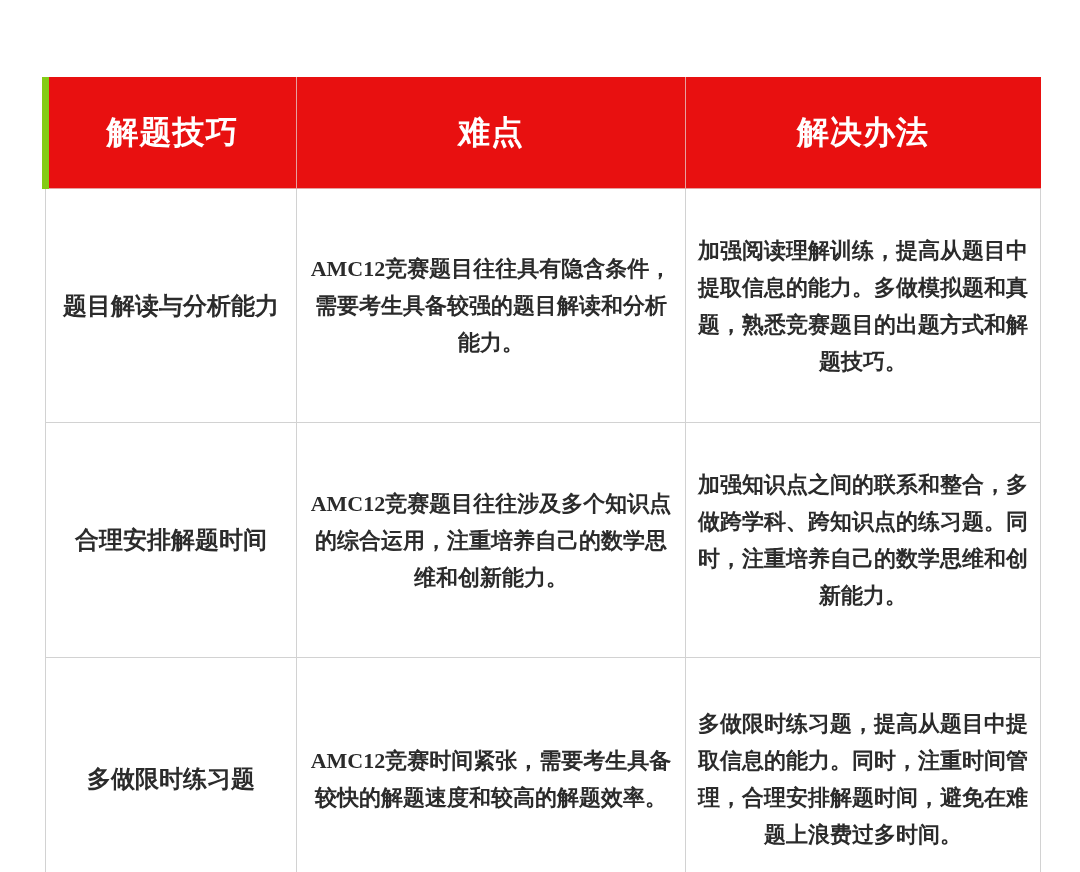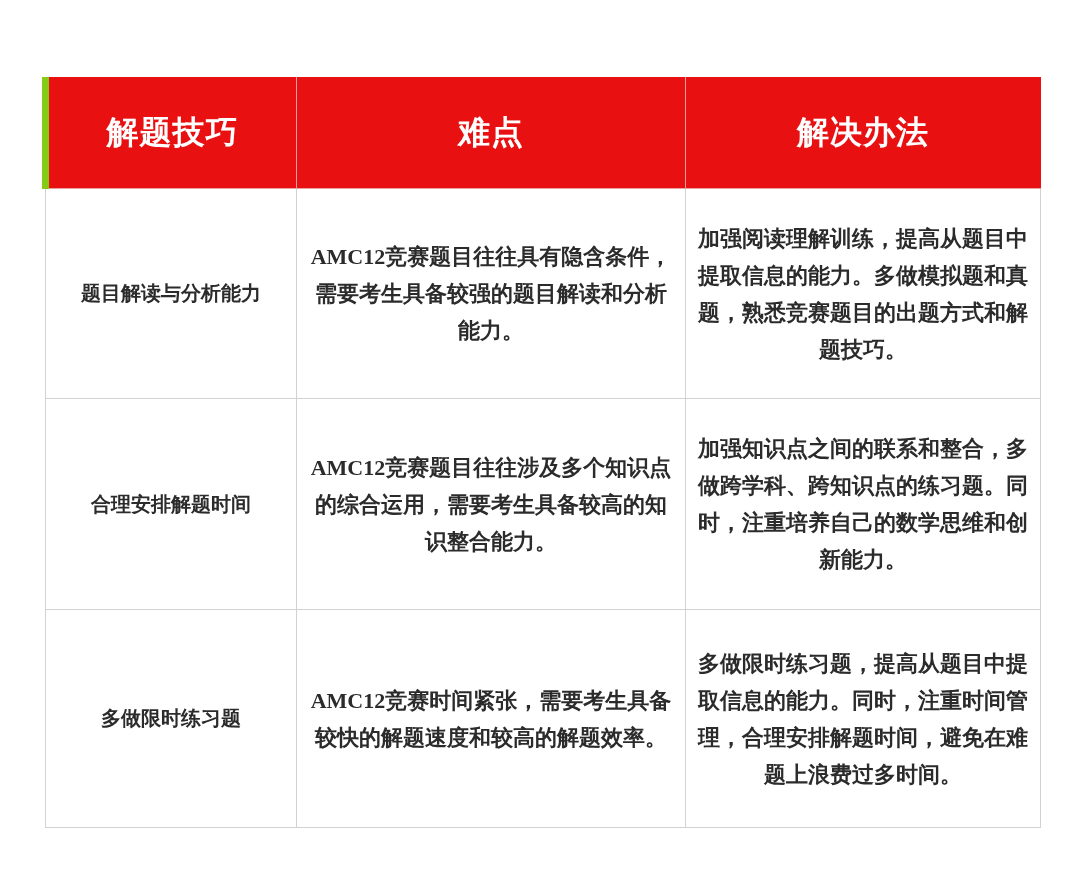--- a/index.html
+++ b/index.html
@@ -46,33 +46,33 @@
     font-weight: bold;
     text-align: center;
     vertical-align: middle;
     padding: 0 8px;
     word-break: break-all;
   }
   .tbl tr.r1 td { height: 201px; }
   .tbl tr.r2 td { height: 202px; }
   .tbl tr.r3 td { height: 209px; }
   .tbl td.skill {
-    font-size: 20px;
+    font-size: 24px;
     padding: 0 6px;
   }
   .tbl td.diff {
     font-size: 22px;
     line-height: 37px;
     padding: 0 10px;
     font-family: Liberation Serif, serif;
   }
   .tbl td.sol {
     font-size: 22px;
     line-height: 37px;
-    padding: 4px 6px;
+    padding: 16px 6px;
     text-align: center;
   }
 </style>
 </head>
 <body>
 
 <table class="tbl">
   <colgroup>
     <col class="c1">
       <col class="c2">
@@ -86,21 +86,21 @@
     </tr>
   </thead>
   <tbody>
     <tr class="r1">
       <td class="skill">题目解读与分析能力</td>
       <td class="diff">AMC12竞赛题目往往具有隐含条件，需要考生具备较强的题目解读和分析能力。</td>
       <td class="sol">加强阅读理解训练，提高从题目中提取信息的能力。多做模拟题和真题，熟悉竞赛题目的出题方式和解题技巧。</td>
     </tr>
     <tr class="r2">
       <td class="skill">合理安排解题时间</td>
-      <td class="diff">AMC12竞赛题目往往涉及多个知识点的综合运用，需要考生具备较高的知识整合能力。</td>
+      <td class="diff">AMC12竞赛题目往往涉及多个知识点的综合运用，注重培养自己的数学思维和创新能力。</td>
       <td class="sol">加强知识点之间的联系和整合，多做跨学科、跨知识点的练习题。同时，注重培养自己的数学思维和创新能力。</td>
     </tr>
     <tr class="r3">
       <td class="skill">多做限时练习题</td>
       <td class="diff">AMC12竞赛时间紧张，需要考生具备较快的解题速度和较高的解题效率。</td>
       <td class="sol">多做限时练习题，提高从题目中提取信息的能力。同时，注重时间管理，合理安排解题时间，避免在难题上浪费过多时间。</td>
     </tr>
   </tbody>
 </table>
 

